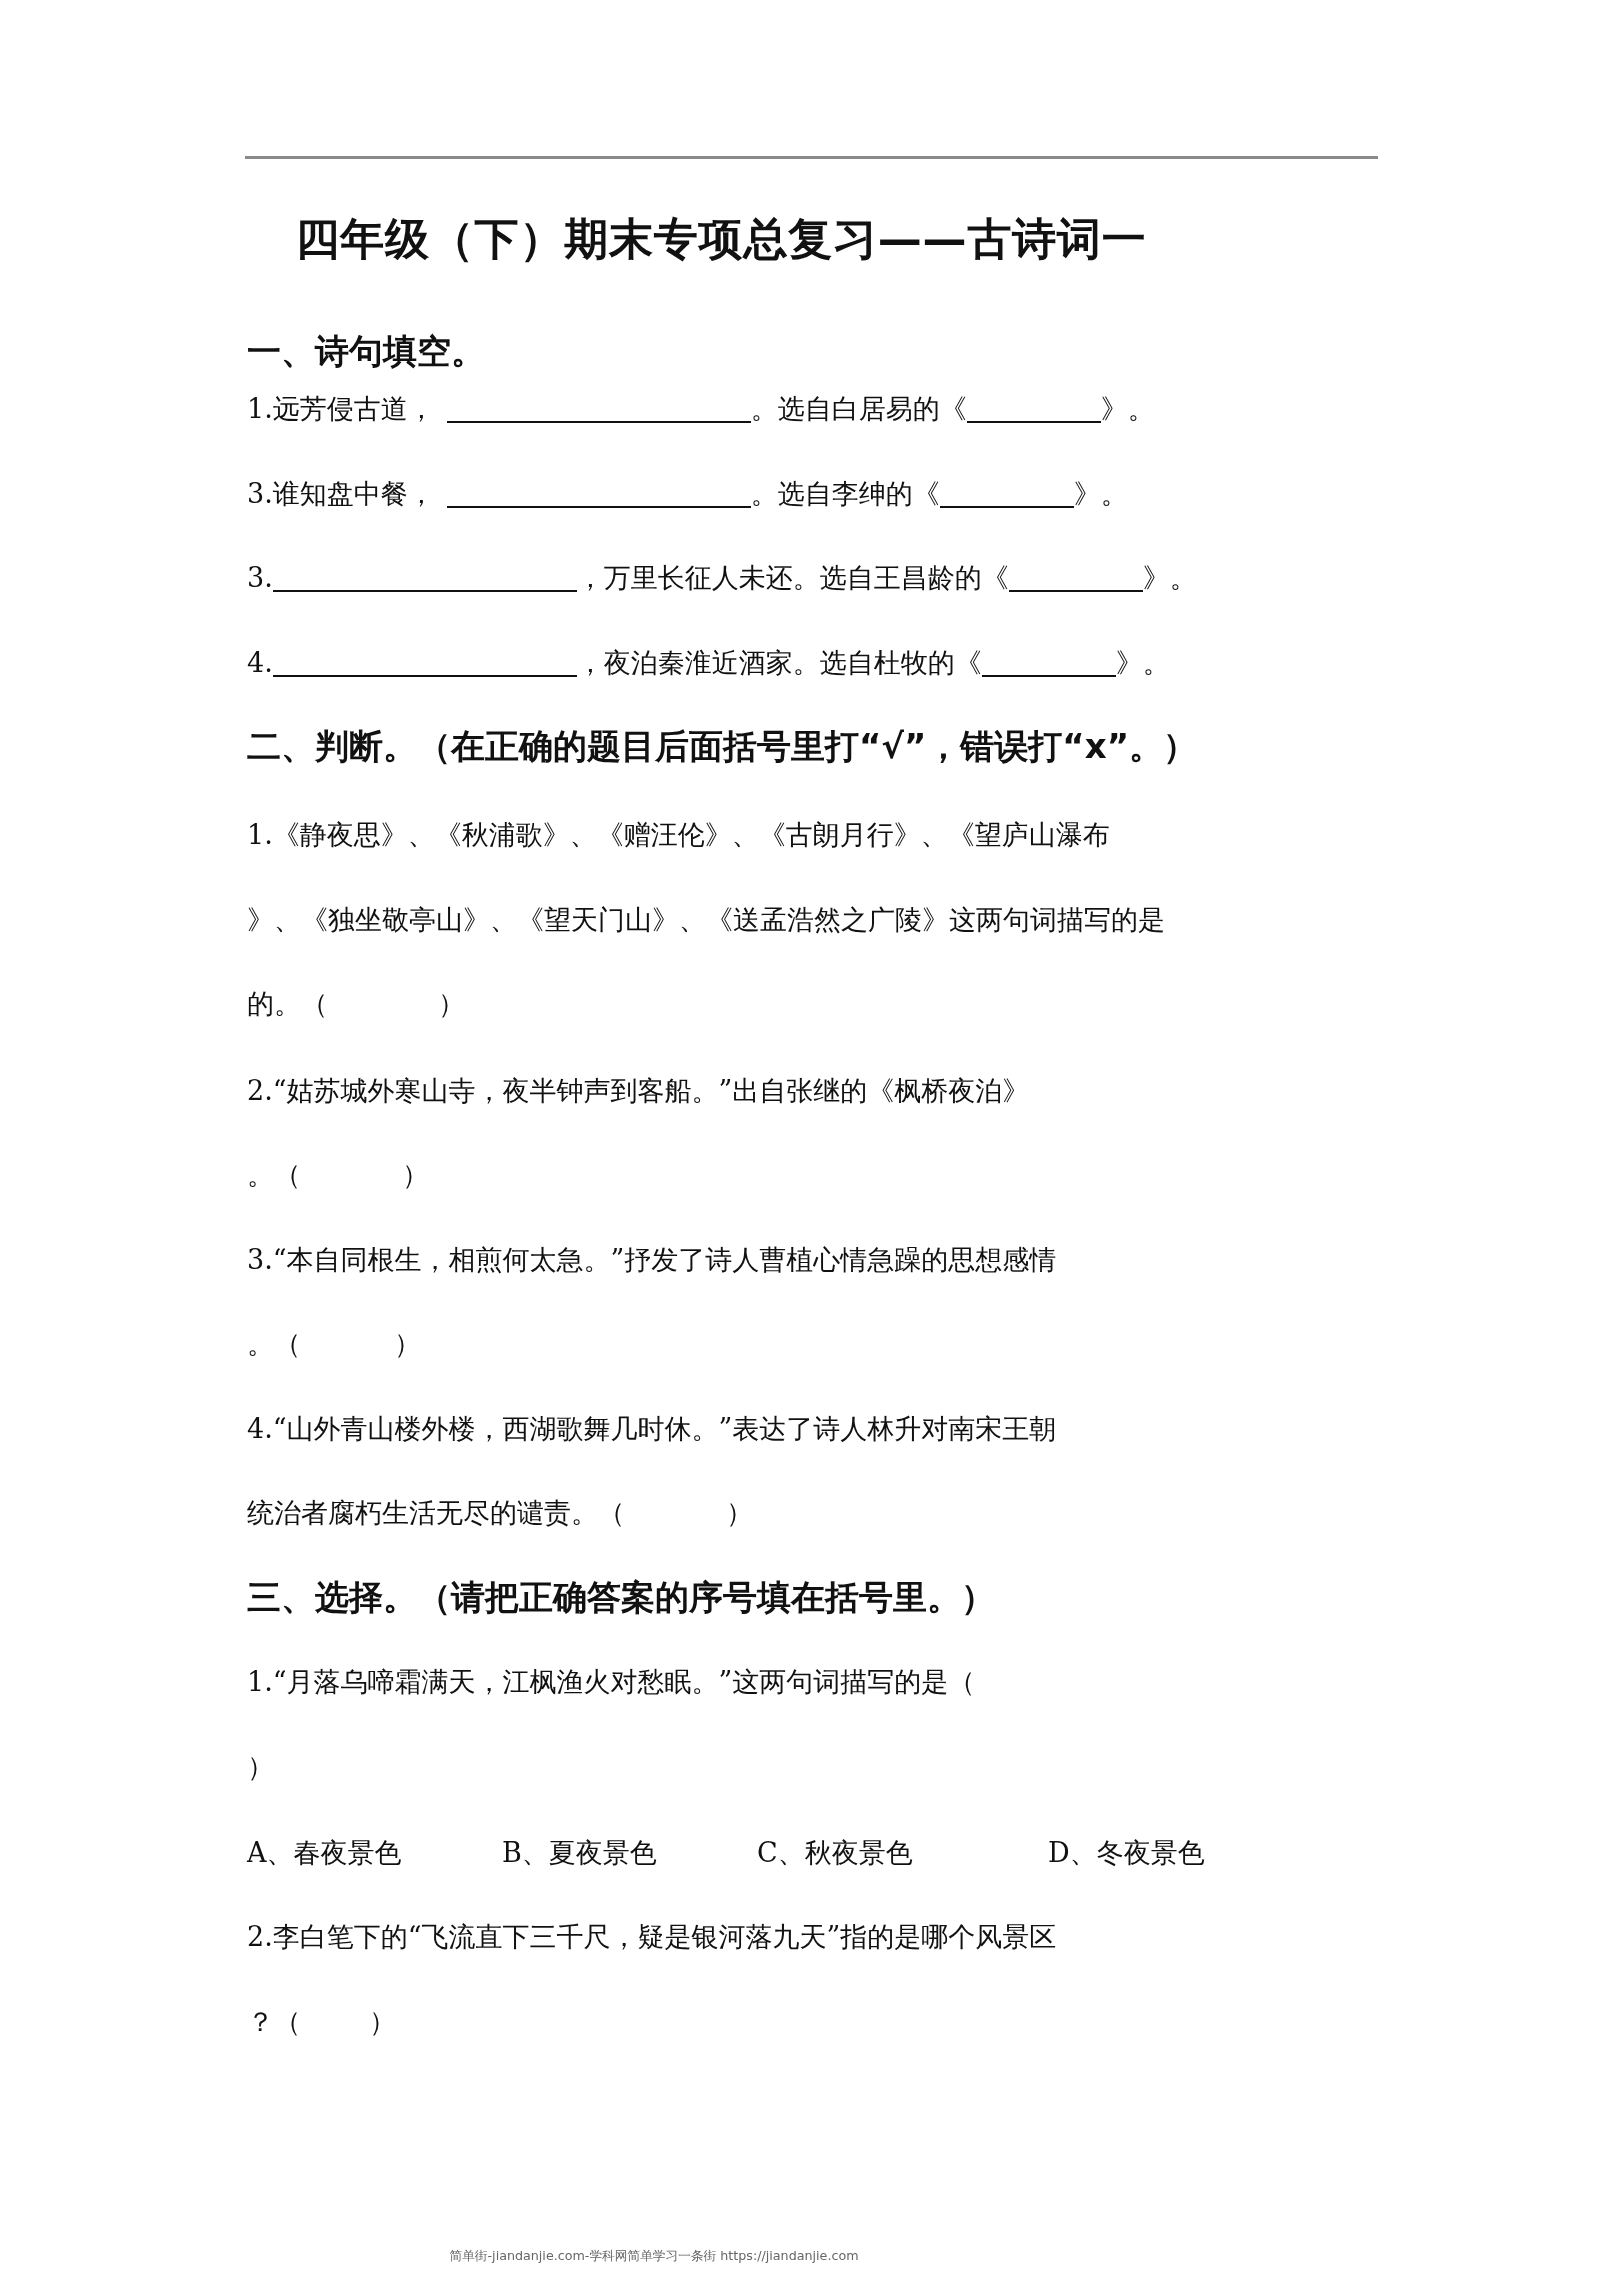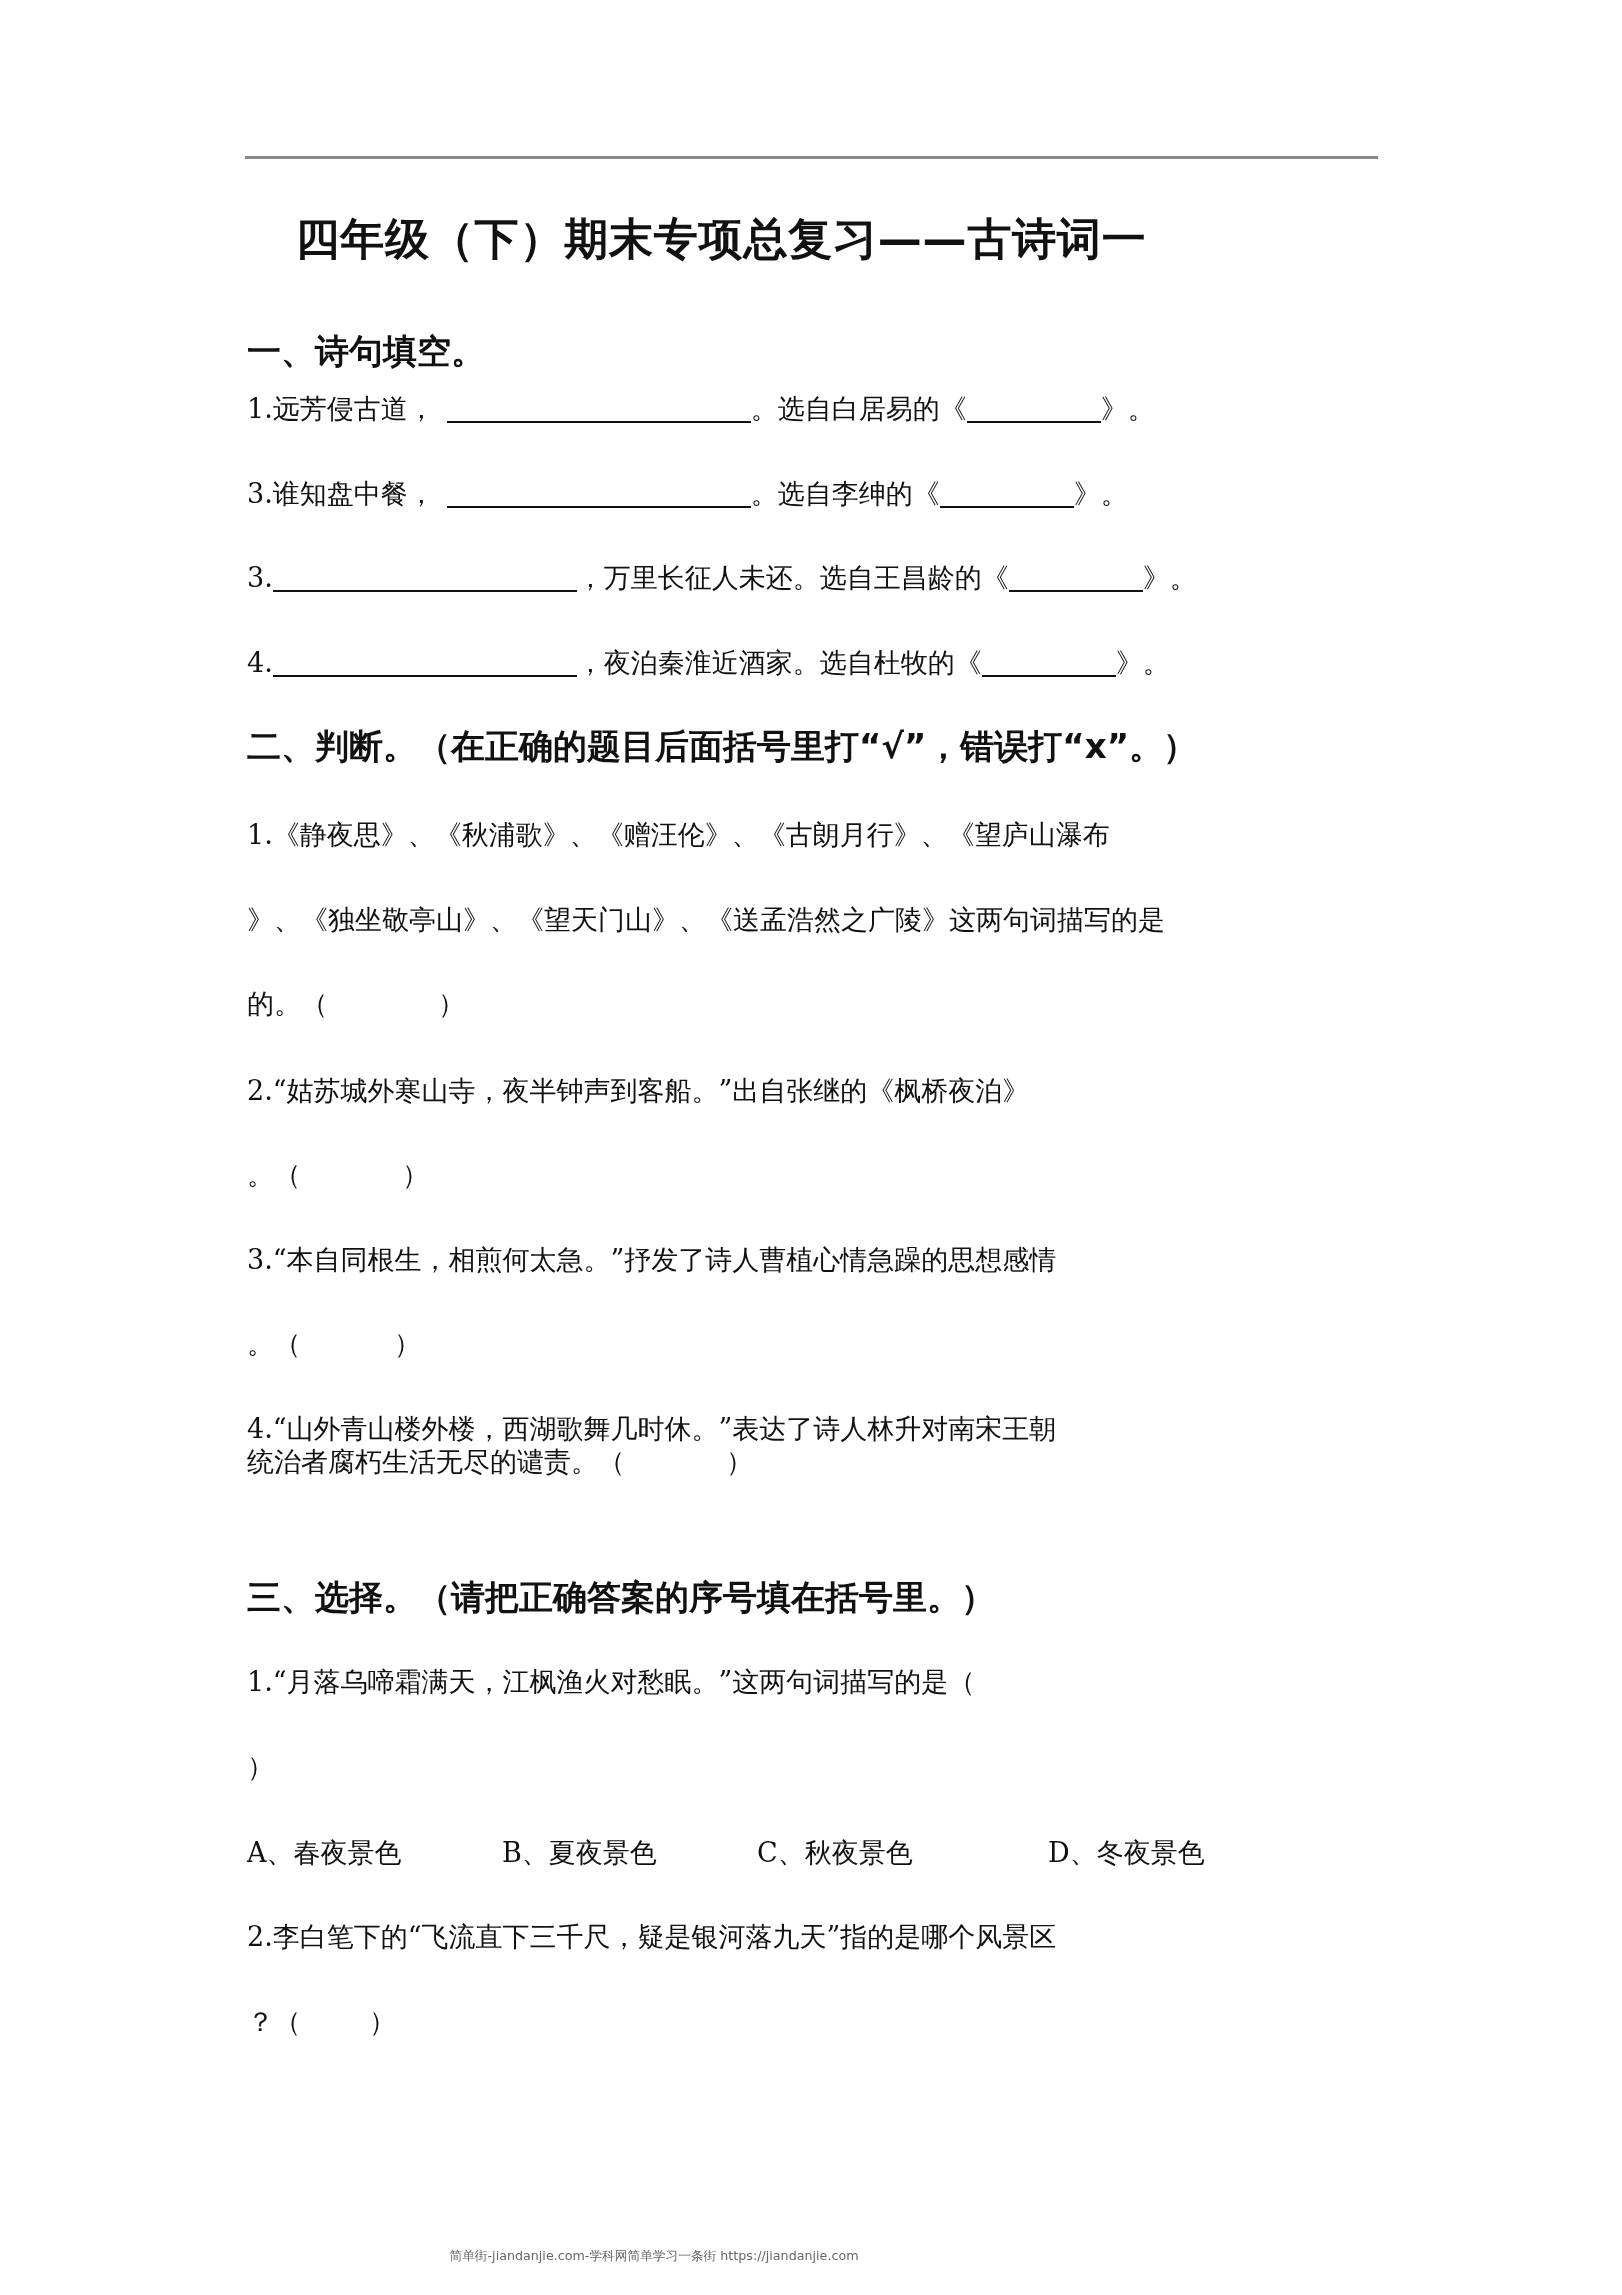--- a/index.html
+++ b/index.html
@@ -56,21 +56,21 @@
 <div class="line" style="top:1151px;">
   <span>。（</span><span class="paren-gap" style="width:101px;"></span><span>）</span>
 </div>
 
 <div class="line" style="top:1236px;">3.“本自同根生，相煎何太急。”抒发了诗人曹植心情急躁的思想感情</div>
 <div class="line" style="top:1320px;">
   <span>。（</span><span class="paren-gap" style="width:93px;"></span><span>）</span>
 </div>
 
 <div class="line" style="top:1405px;">4.“山外青山楼外楼，西湖歌舞几时休。”表达了诗人林升对南宋王朝</div>
-<div class="line" style="top:1438px;">
+<div class="line" style="top:1489px;">
   <span>统治者腐朽生活无尽的谴责。（</span><span class="paren-gap" style="width:101px;"></span><span>）</span>
 </div>
 
 <div class="line heading" style="top:1574px;">三、选择。（请把正确答案的序号填在括号里。）</div>
 
 <div class="line" style="top:1658px;">1.“月落乌啼霜满天，江枫渔火对愁眠。”这两句词描写的是（</div>
 <div class="line" style="top:1743px;">）</div>
 
 <div class="line" style="top:1829px;left:0;width:1623px;">
   <span class="opt" style="left:247px;">A、春夜景色</span>

